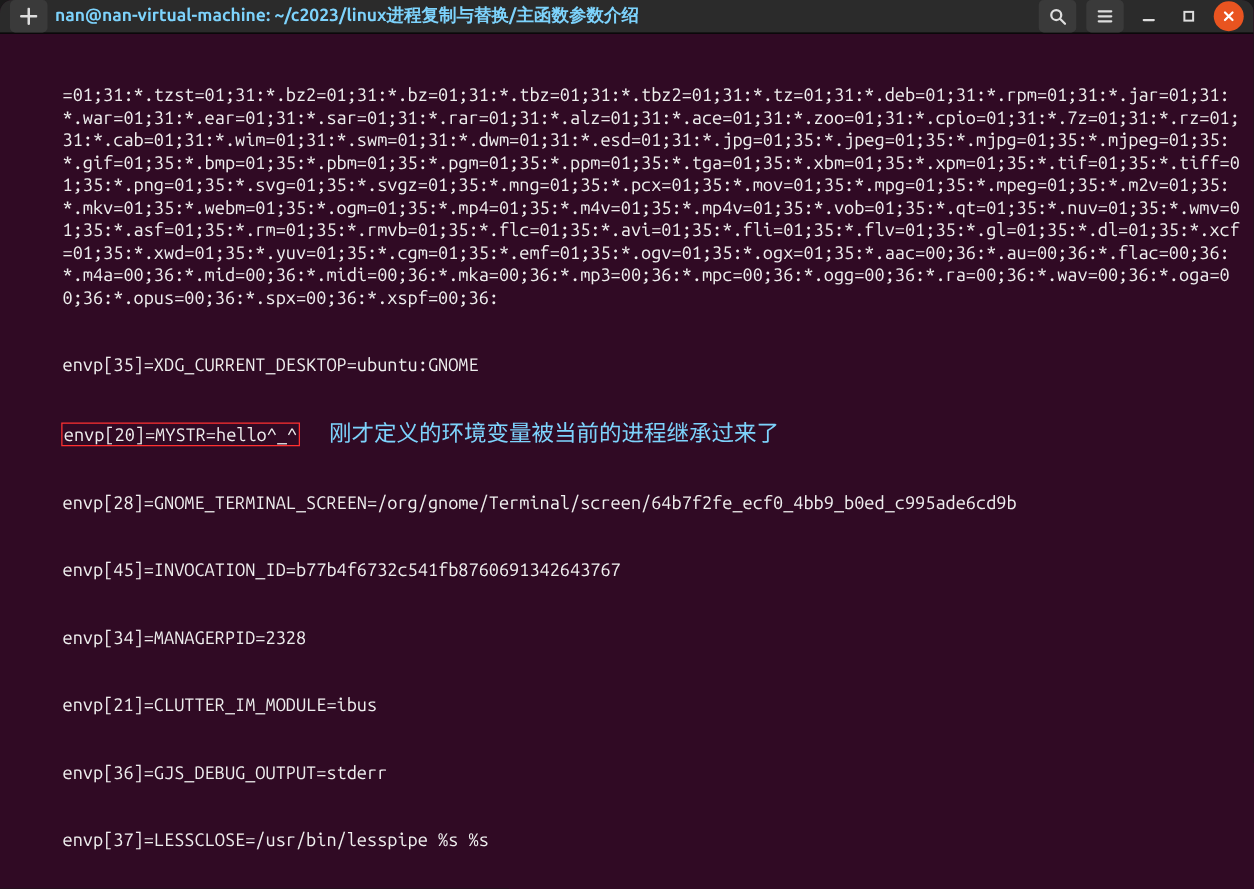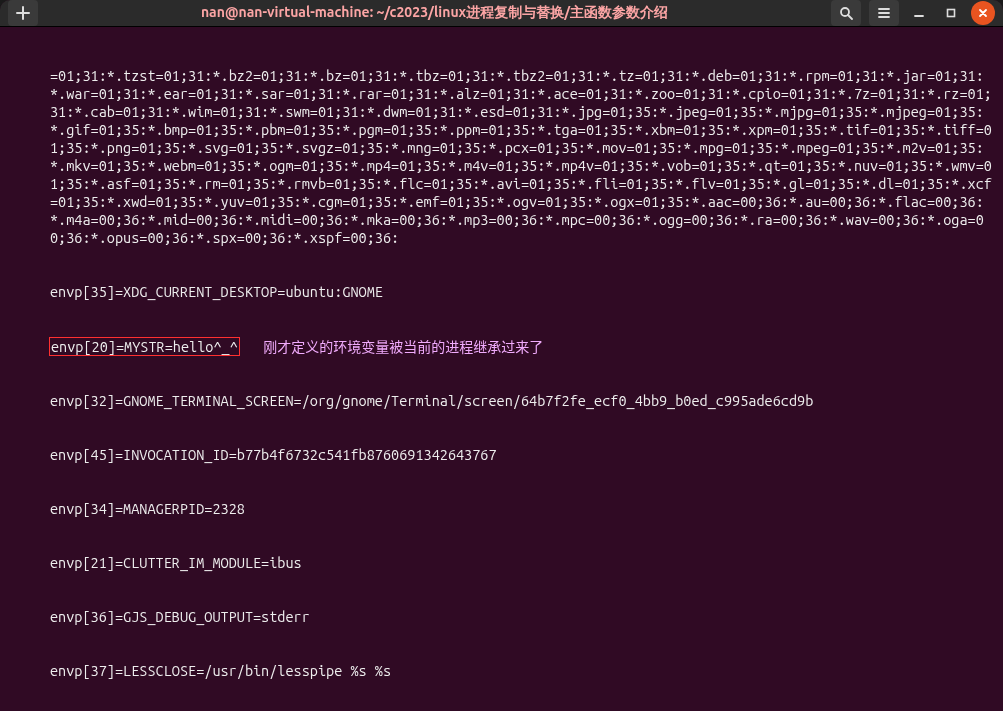--- a/index.html
+++ b/index.html
@@ -41,23 +41,22 @@
     border-radius: 4px;
     display: flex;
     align-items: center;
     justify-content: center;
     color: #ddd;
     font-size: 16px;
     cursor: pointer;
   }
   .titlebar .title {
     flex: 1;
-    text-align: center;
     font-weight: bold;
-    color: #fca5a5;
+    color: #7dd3fc;
     white-space: nowrap;
     overflow: hidden;
   }
   .titlebar .right-controls {
     display: flex;
     align-items: center;
     gap: 8px;
   }
   .titlebar .icon-btn {
     width: 30px;
@@ -96,23 +95,23 @@
     letter-spacing: 0px;
     position: relative;
   }
   .terminal .line { white-space: pre-wrap; margin-left: 44px; }
   .redbox {
     outline: 1.5px solid #ff3030;
     display: inline;
     padding: 0 1px;
   }
   .red-annot {
-    color: #f0abfc;
+    color: #7dd3fc;
     font-family: "Noto Sans CJK SC", "SimSun", sans-serif;
-    font-size: 14px;
+    font-size: 18px;
   }
   svg { display: block; }
 </style>
 </head>
 <body>
 
 <div class="window">
 
   <div class="titlebar">
     <div class="tab-btn">
@@ -160,21 +159,21 @@
             </svg>
         </span>
       </div>
     </div>
   </div>
 
   <div class="terminal">
     <div class="line">=01;31:*.tzst=01;31:*.bz2=01;31:*.bz=01;31:*.tbz=01;31:*.tbz2=01;31:*.tz=01;31:*.deb=01;31:*.rpm=01;31:*.jar=01;31:*.war=01;31:*.ear=01;31:*.sar=01;31:*.rar=01;31:*.alz=01;31:*.ace=01;31:*.zoo=01;31:*.cpio=01;31:*.7z=01;31:*.rz=01;31:*.cab=01;31:*.wim=01;31:*.swm=01;31:*.dwm=01;31:*.esd=01;31:*.jpg=01;35:*.jpeg=01;35:*.mjpg=01;35:*.mjpeg=01;35:*.gif=01;35:*.bmp=01;35:*.pbm=01;35:*.pgm=01;35:*.ppm=01;35:*.tga=01;35:*.xbm=01;35:*.xpm=01;35:*.tif=01;35:*.tiff=01;35:*.png=01;35:*.svg=01;35:*.svgz=01;35:*.mng=01;35:*.pcx=01;35:*.mov=01;35:*.mpg=01;35:*.mpeg=01;35:*.m2v=01;35:*.mkv=01;35:*.webm=01;35:*.ogm=01;35:*.mp4=01;35:*.m4v=01;35:*.mp4v=01;35:*.vob=01;35:*.qt=01;35:*.nuv=01;35:*.wmv=01;35:*.asf=01;35:*.rm=01;35:*.rmvb=01;35:*.flc=01;35:*.avi=01;35:*.fli=01;35:*.flv=01;35:*.gl=01;35:*.dl=01;35:*.xcf=01;35:*.xwd=01;35:*.yuv=01;35:*.cgm=01;35:*.emf=01;35:*.ogv=01;35:*.ogx=01;35:*.aac=00;36:*.au=00;36:*.flac=00;36:*.m4a=00;36:*.mid=00;36:*.midi=00;36:*.mka=00;36:*.mp3=00;36:*.mpc=00;36:*.ogg=00;36:*.ra=00;36:*.wav=00;36:*.oga=00;36:*.opus=00;36:*.spx=00;36:*.xspf=00;36:</div>
     <div class="line">envp[35]=XDG_CURRENT_DESKTOP=ubuntu:GNOME</div>
     <div class="line"><span class="redbox">envp[20]=MYSTR=hello^_^</span>   <span class="red-annot">刚才定义的环境变量被当前的进程继承过来了</span></div>
-    <div class="line">envp[32]=GNOME_TERMINAL_SCREEN=/org/gnome/Terminal/screen/64b7f2fe_ecf0_4bb9_b0ed_c995ade6cd9b</div>
+    <div class="line">envp[28]=GNOME_TERMINAL_SCREEN=/org/gnome/Terminal/screen/64b7f2fe_ecf0_4bb9_b0ed_c995ade6cd9b</div>
     <div class="line">envp[45]=INVOCATION_ID=b77b4f6732c541fb8760691342643767</div>
     <div class="line">envp[34]=MANAGERPID=2328</div>
     <div class="line">envp[21]=CLUTTER_IM_MODULE=ibus</div>
     <div class="line">envp[36]=GJS_DEBUG_OUTPUT=stderr</div>
     <div class="line">envp[37]=LESSCLOSE=/usr/bin/lesspipe %s %s</div>
     
     
     
     
     

